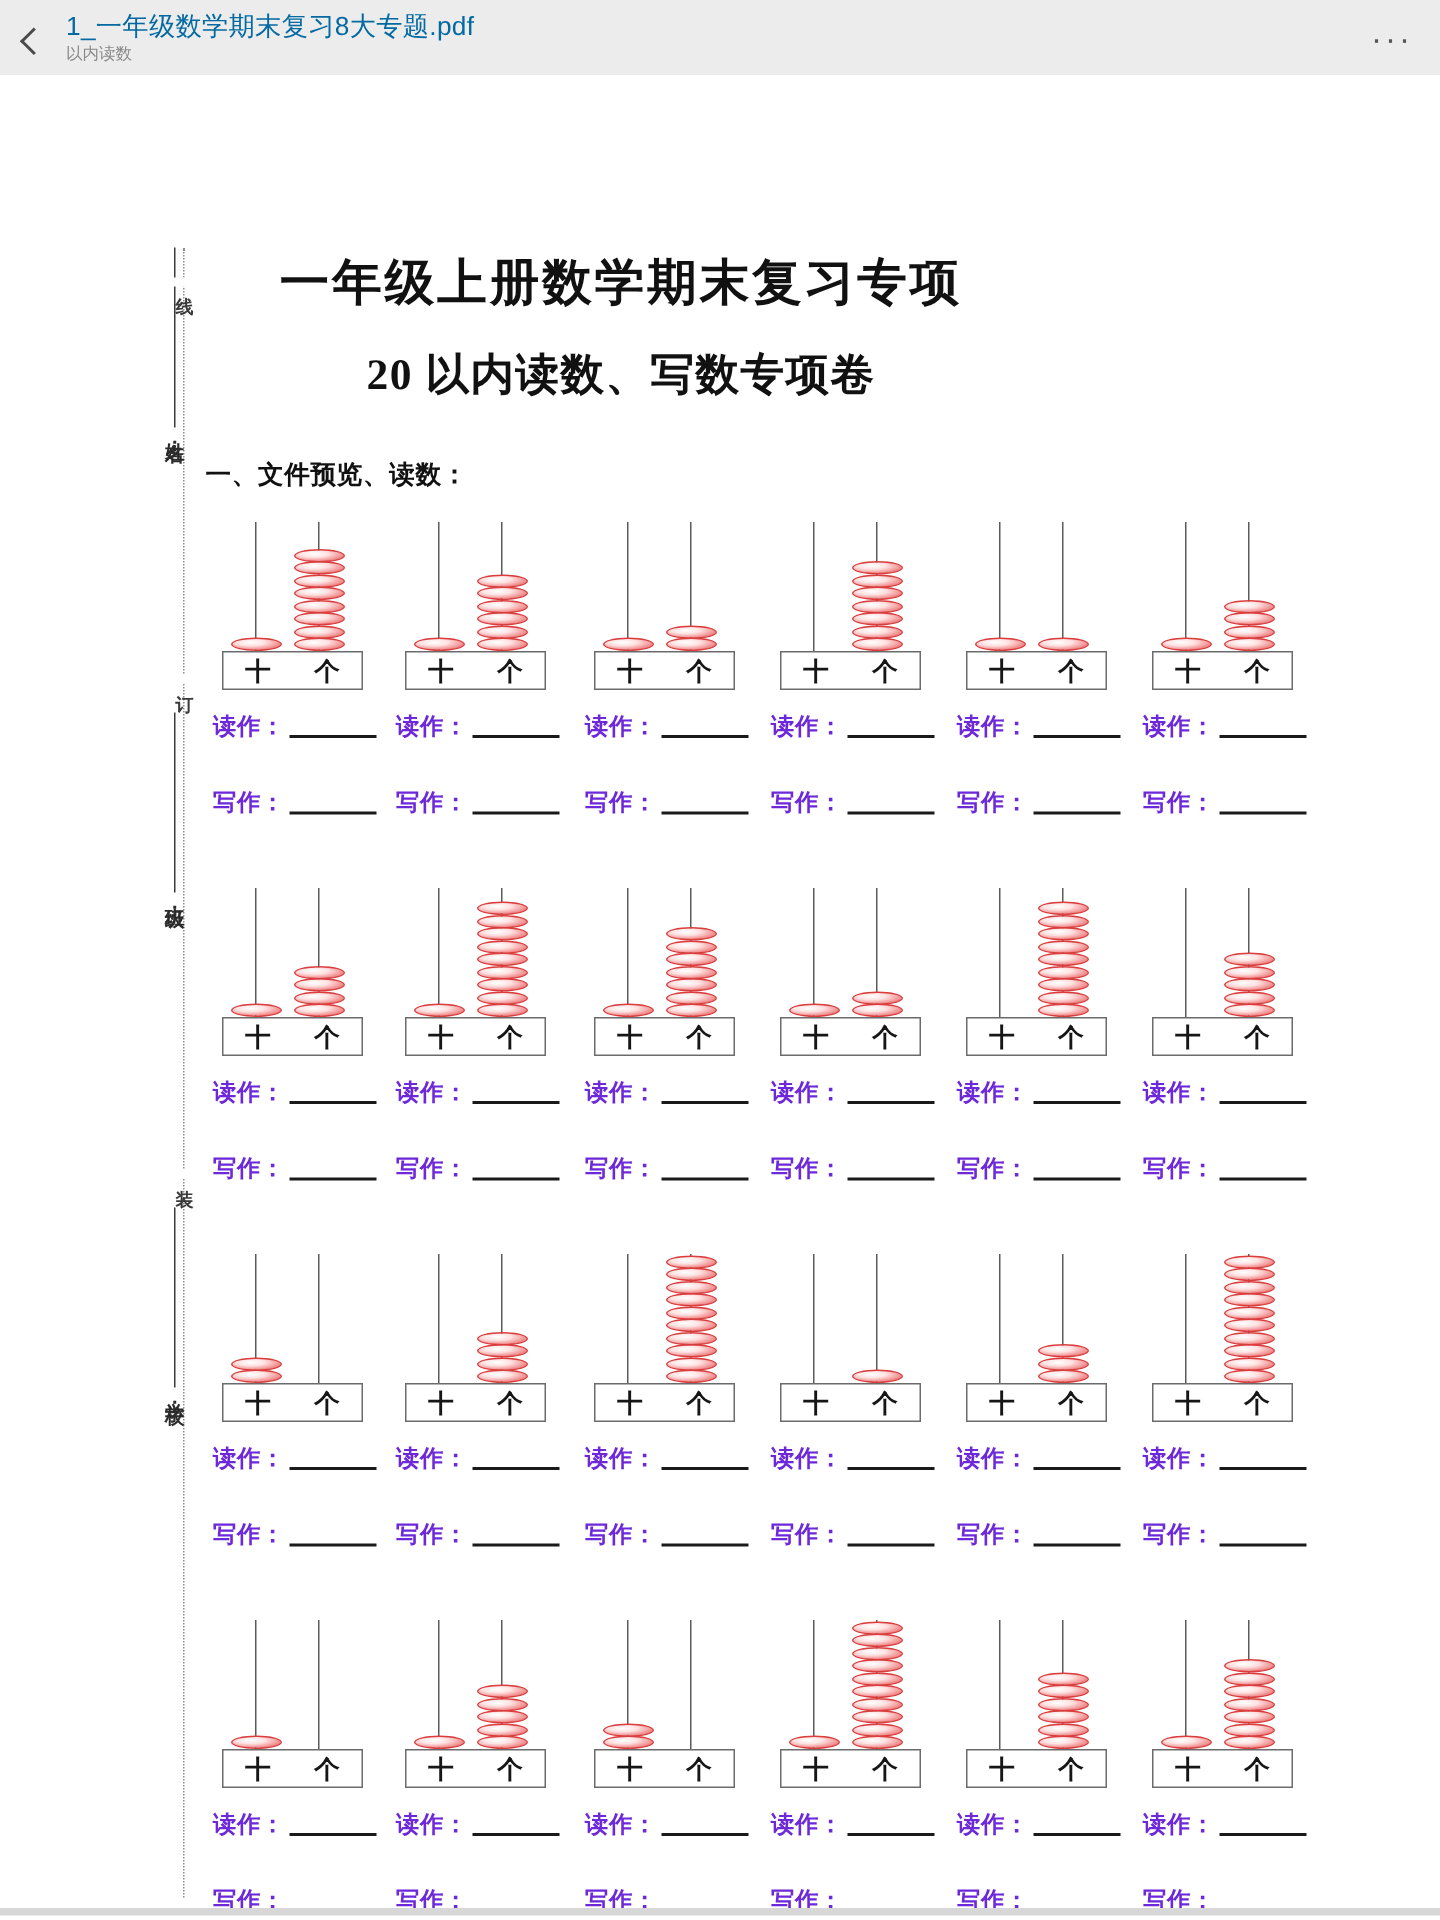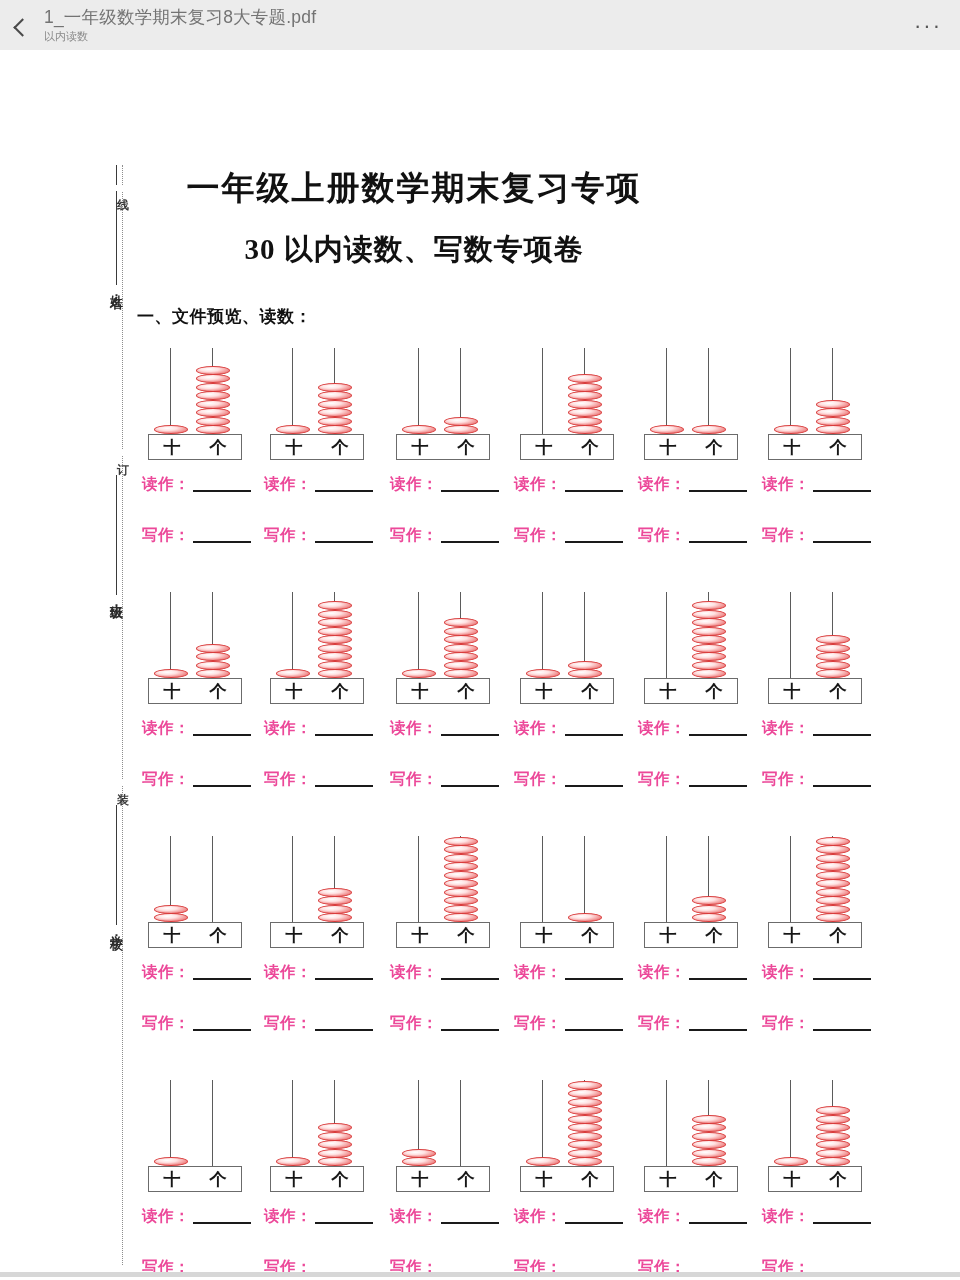--- a/index.html
+++ b/index.html
@@ -25,21 +25,21 @@
   }
   .back-chevron {
     width: 13px; height: 13px;
     border-left: 2px solid #4a4a4a;
     border-bottom: 2px solid #4a4a4a;
     transform: rotate(45deg);
   }
   .appbar-titles { padding-top: 7px; flex: 1; }
   .appbar-title {
     font-family: "Liberation Sans", sans-serif;
-    font-size: 17.5px; color: #737373; letter-spacing: .2px;
+    font-size: 17.5px; color: #0369a1; letter-spacing: .2px;
     line-height: 21px; white-space: nowrap;
   }
   .appbar-sub {
     font-family: "Liberation Sans", sans-serif;
     font-size: 11px; color: #8a8a8a;
     line-height: 15px; margin-top: 1px;
   }
   .more-btn {
     width: 64px; height: 50px;
     display: flex; align-items: center; justify-content: center;
@@ -152,21 +152,21 @@
   }
 
   
   .ansblock { position: absolute; left: 2px; top: 132px; width: 128px; }
   .ansline {
     display: flex; align-items: flex-end;
     margin-bottom: 30px;
   }
   .anslabel {
     font-family: "Liberation Serif", "DejaVu Serif", serif;
-    font-weight: bold; font-size: 15.5px; color: #ec4899;
+    font-weight: bold; font-size: 15.5px; color: #6d28d9;
     white-space: nowrap; letter-spacing: .5px;
   }
   .blank {
     flex: 0 0 58px; height: 1px;
     border-bottom: 2px solid #1a1a1a;
     margin-left: 3px; margin-bottom: 3px;
   }
   .footer-rule {
     position: absolute; left: 0; top: 1272px;
     width: 960px; height: 5px; background: #d7d7d7;
@@ -206,21 +206,21 @@
     <div class="vmark" style="top:285px;">订</div>
 
     <div class="bind-seg" style="top:640px;">
       <div class="vline" style="height:120px;"></div>
       <div class="vtext">学校：</div>
     </div>
     <div class="vmark" style="top:615px;">装</div>
   </div>
 
   <div class="doc-title-1">一年级上册数学期末复习专项</div>
-  <div class="doc-title-2">30 以内读数、写数专项卷</div>
+  <div class="doc-title-2">20 以内读数、写数专项卷</div>
   <div class="section-head">一、文件预览、读数：</div>
 
   <div class="grid" id="grid">
       <div class="qrow">
         <div class="qcell" style="left: 0px;">
           <div class="abacus">
             <div class="rod tens" style="height: 86px;"></div>
             <div class="beadstack tens">
               <div class="bead"></div>
             </div>

